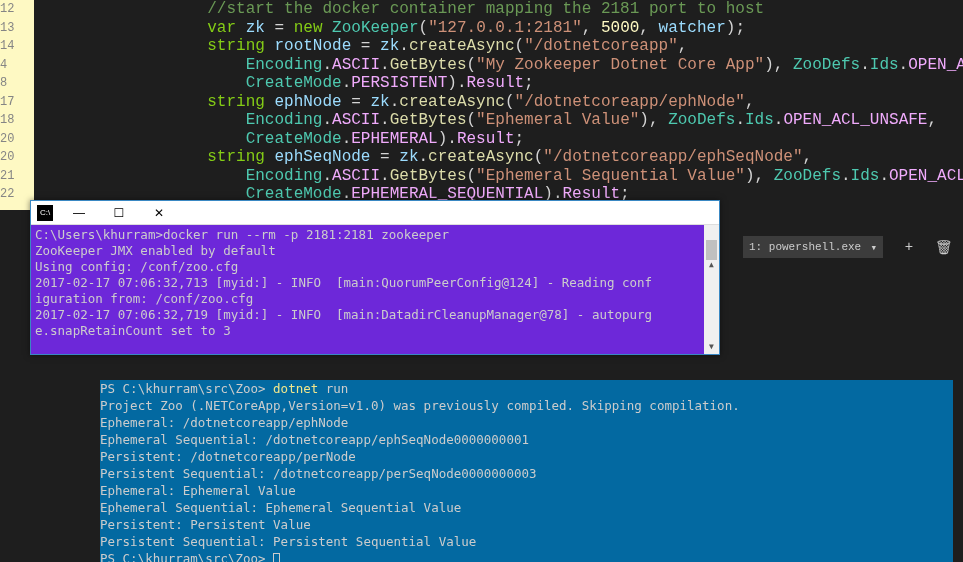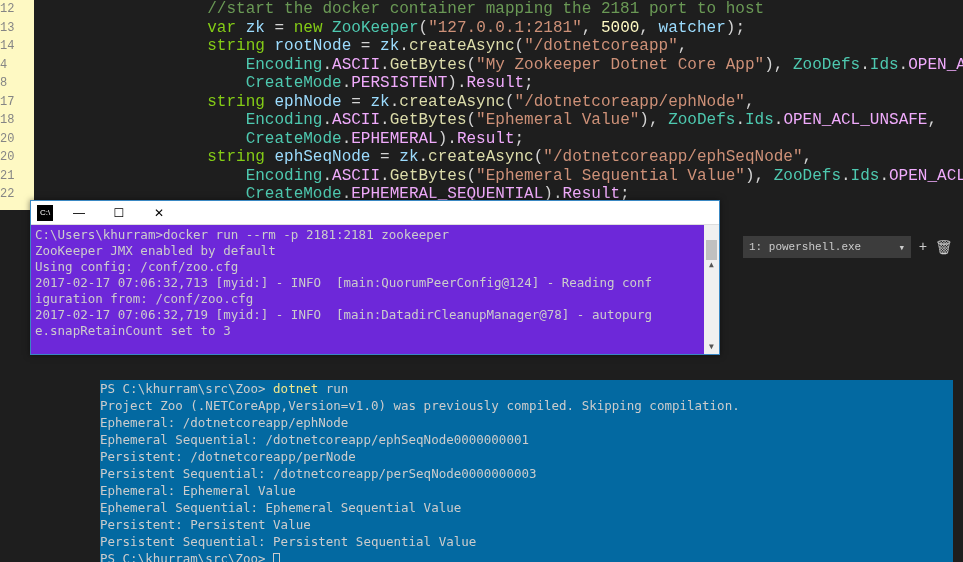--- a/index.html
+++ b/index.html
@@ -132,21 +132,21 @@
   }
 
   .terminal-tab-bar {
     position: absolute;
     top: 236px;
     right: 10px;
     width: 210px;
     height: 22px;
     display: flex;
     align-items: center;
-    gap: 3px;
+    gap: 17px;
   }
   .term-select {
     flex: 1;
     height: 22px;
     background: #3c3c3c;
     color: #ccc;
     border: none;
     font-size: 11px;
     padding: 0 6px;
     display: flex;

